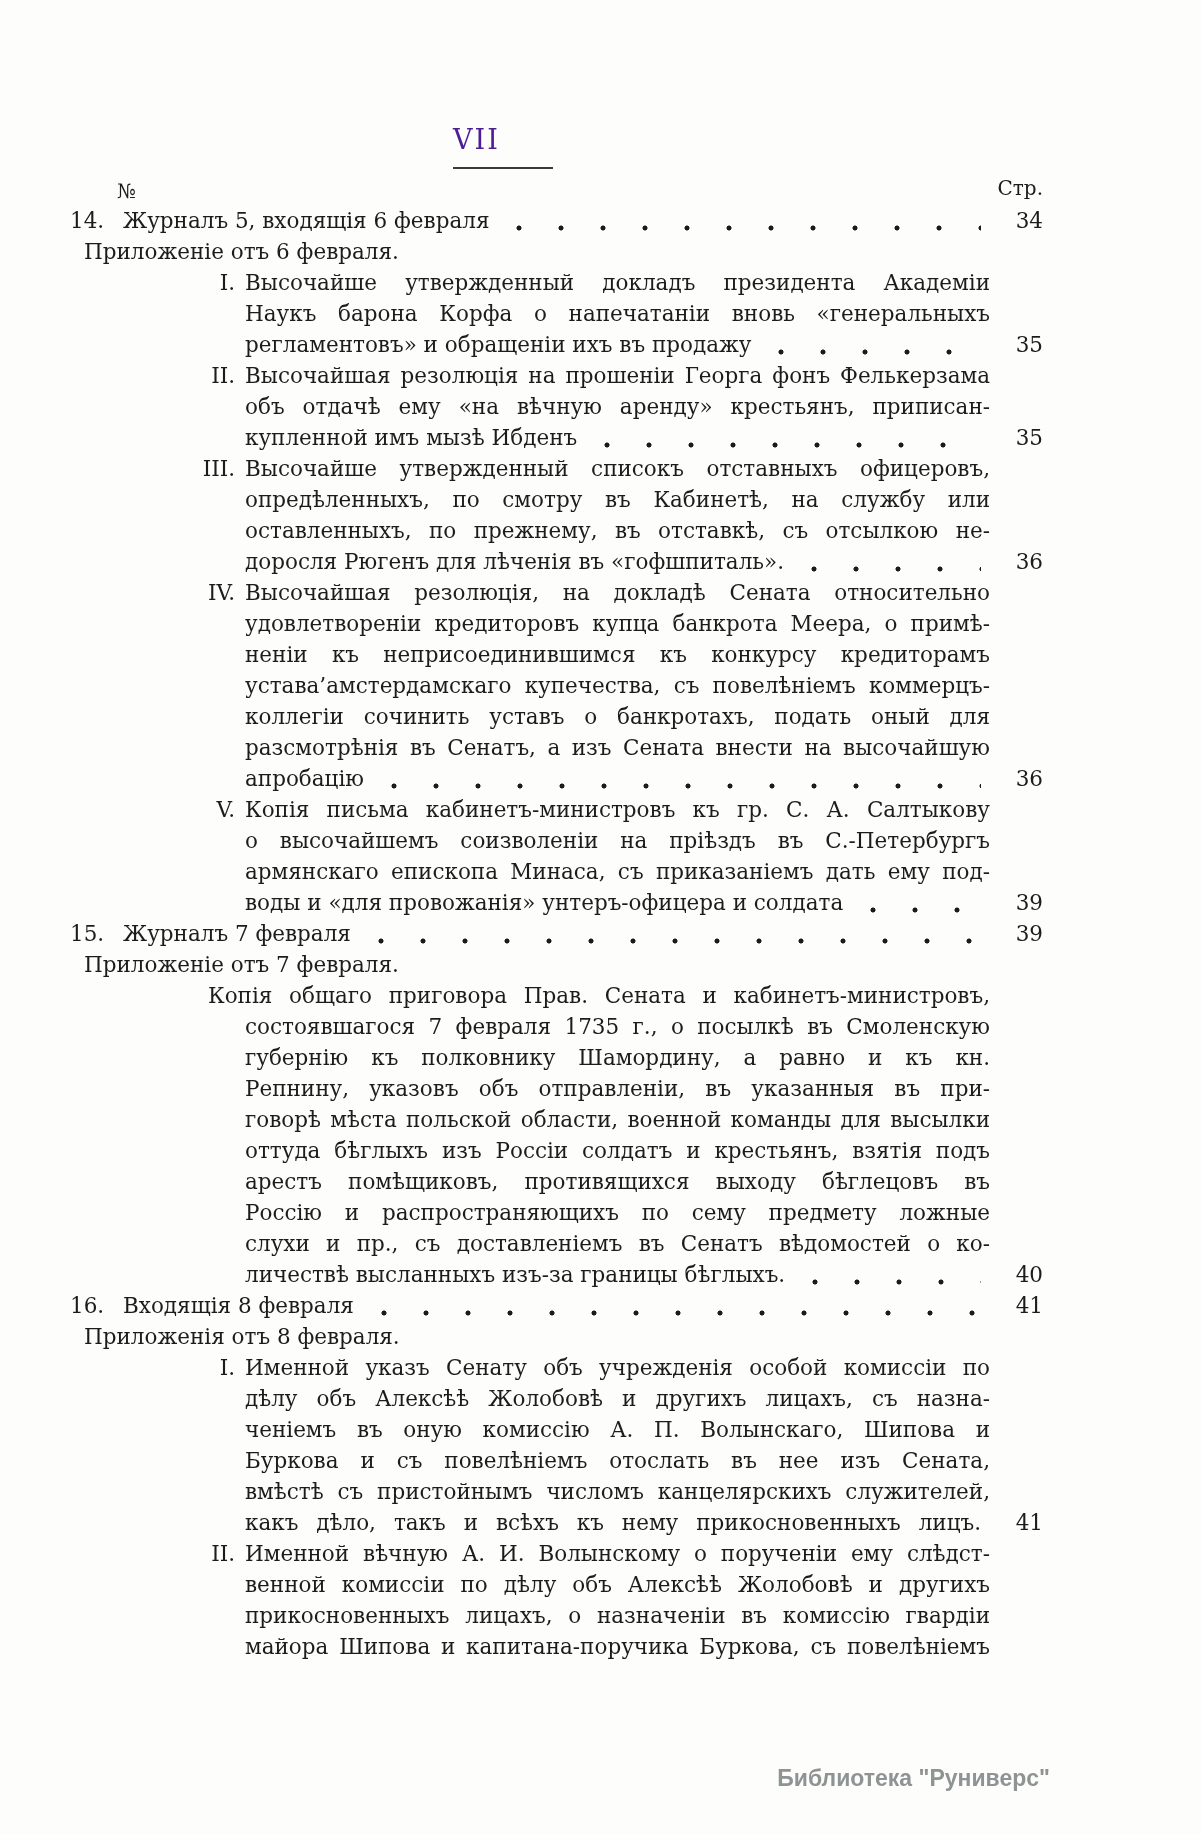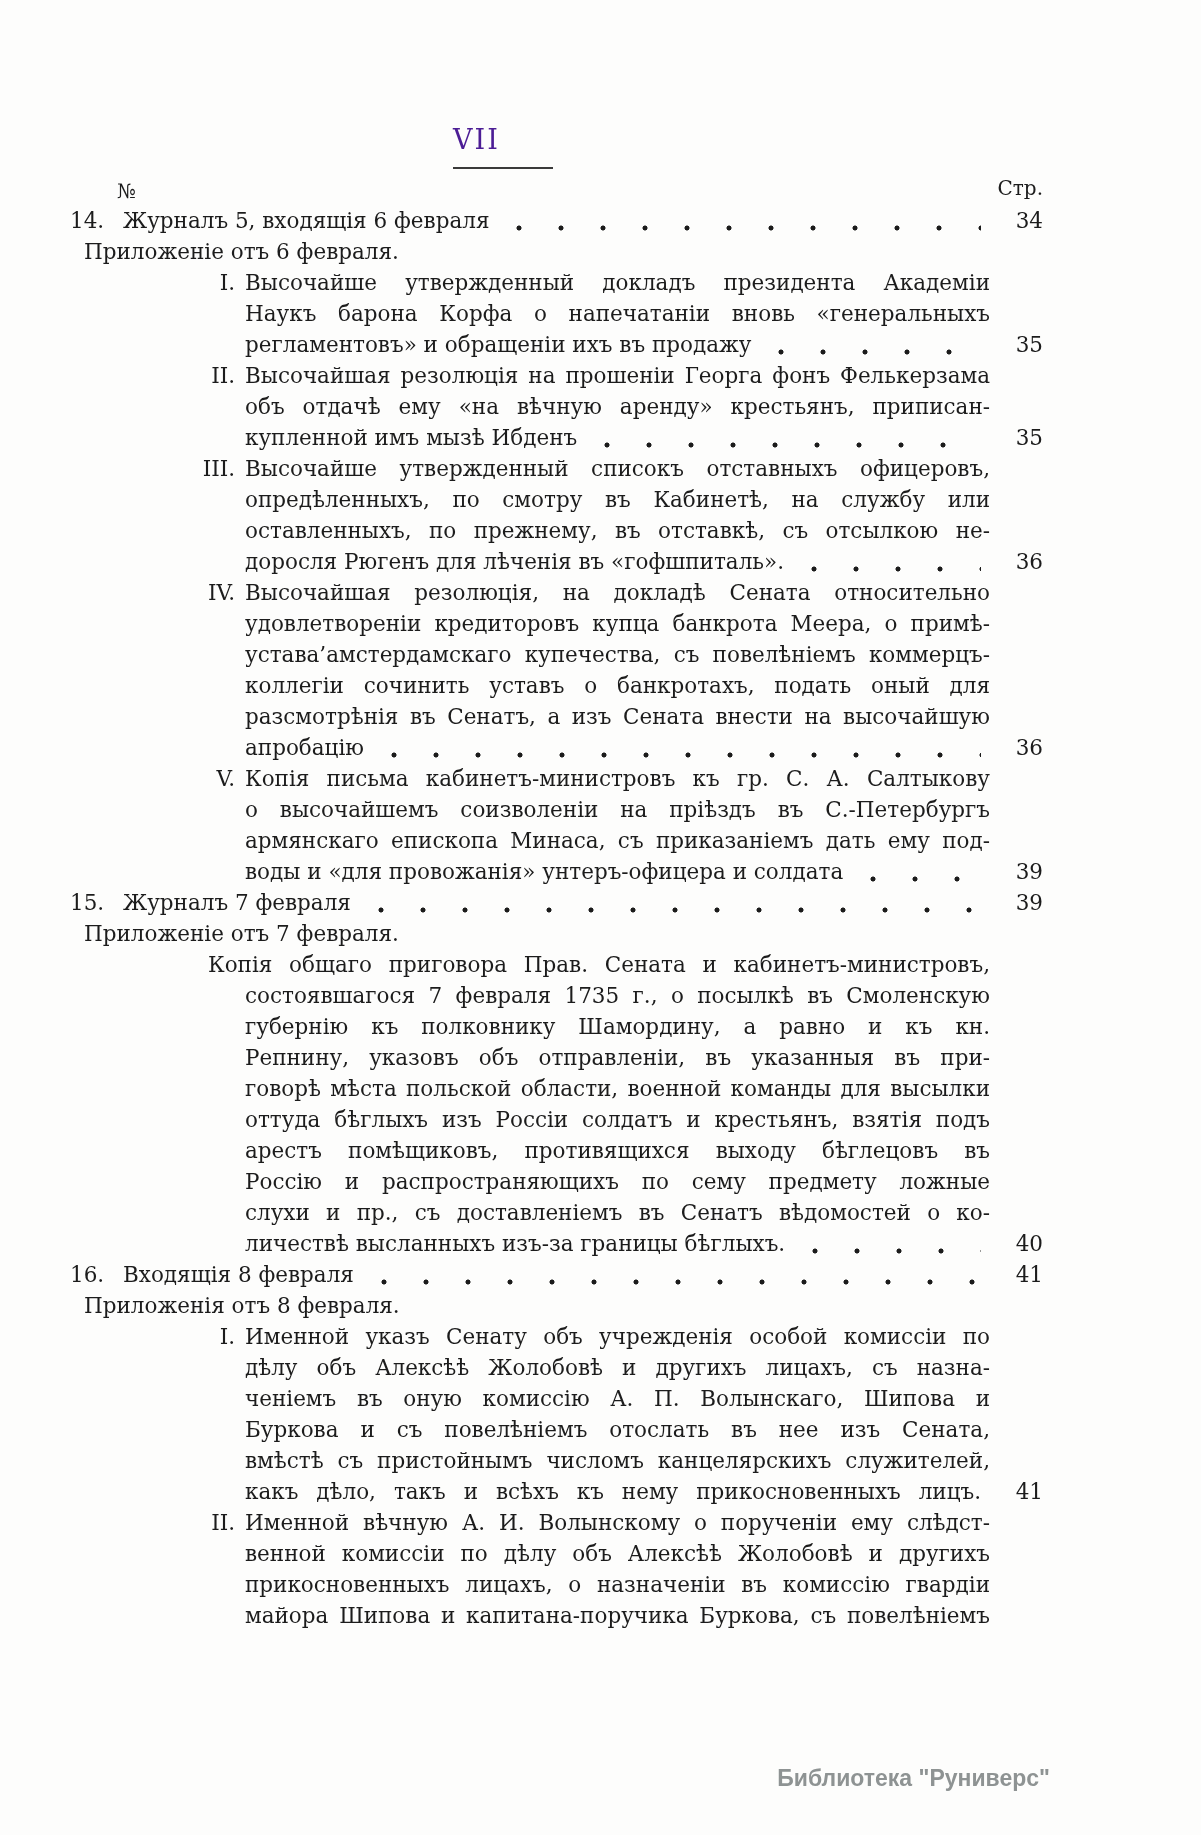--- a/index.html
+++ b/index.html
@@ -135,20 +135,25 @@
     <span class="text just">Высочайшая резолюція, на докладѣ Сената относительно</span>
 
   </div>
       <div class="row t-cont">
 
     <span class="text just">удовлетвореніи кредиторовъ купца банкрота Меера, о примѣ-</span>
 
   </div>
       <div class="row t-cont">
 
+    <span class="text just">неніи къ неприсоединившимся къ конкурсу кредиторамъ</span>
+
+  </div>
+      <div class="row t-cont">
+
     <span class="text just">устава’амстердамскаго купечества, съ повелѣніемъ коммерцъ-</span>
 
   </div>
       <div class="row t-cont">
 
     <span class="text just">коллегіи сочинить уставъ о банкротахъ, подать оный для</span>
 
   </div>
       <div class="row t-cont">
 

